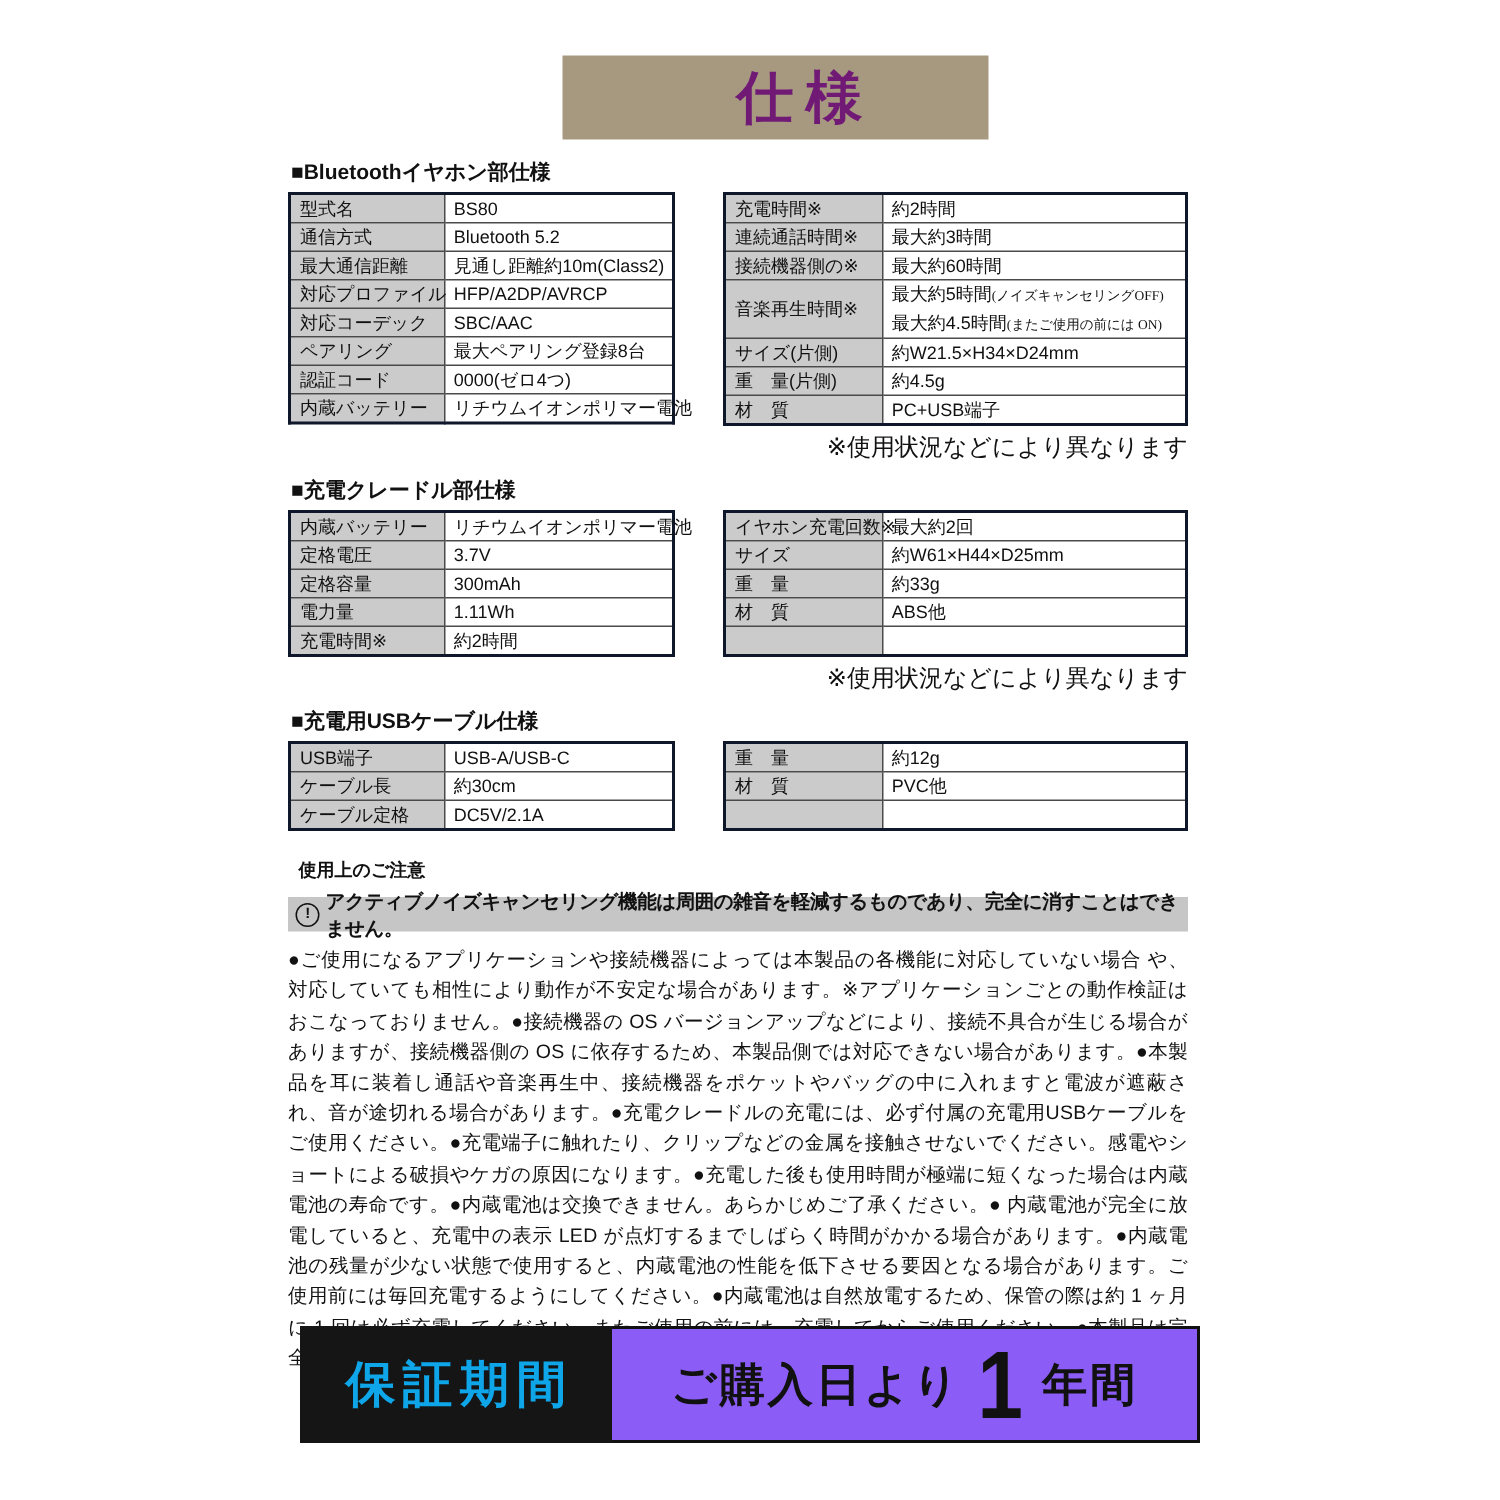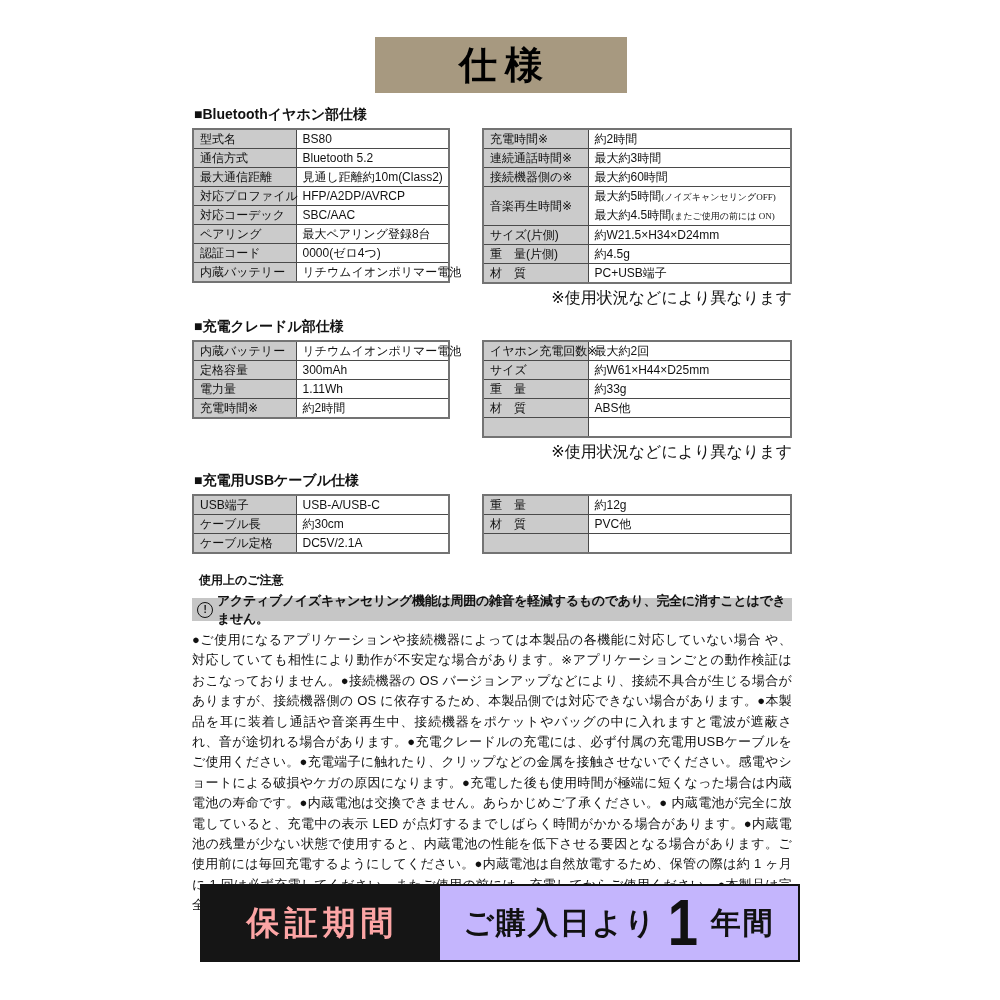--- a/index.html
+++ b/index.html
@@ -1,31 +1,31 @@
 <!DOCTYPE html>
 <html lang="ja"><head>
 <meta charset="utf-8">
 <style>
   html,body { margin:0; padding:0; background:#ffffff;
     font-family:"Liberation Sans","DejaVu Sans",sans-serif; color:#111; }
   .page { position:relative; width:1000px; height:1000px; background:#fff; overflow:hidden; }
 
   
   .banner { position:absolute; left:375px; top:37px; width:252px; height:56px;
-    background:#a79980; color:#000000; display:flex; align-items:center; justify-content:center;
-    font-size:38px; font-weight:bold; letter-spacing:8px; text-indent:8px; }
+    background:#a79980; color:#701a75; display:flex; align-items:center; justify-content:center;
+    font-size:38px; font-weight:bold; letter-spacing:8px; text-indent:8px;padding-left:32px; }
 
   
   .col { position:absolute; left:192px; top:106px; width:600px; }
 
   .sec-heading { font-size:14px; font-weight:bold; margin:0 0 4px 2px; }
   .sec { margin-bottom:2px; }
   .tables { display:flex; justify-content:space-between; align-items:flex-start; }
 
-  table.spec { border-collapse:collapse; table-layout:fixed; border:2px solid #737373; }
+  table.spec { border-collapse:collapse; table-layout:fixed; border:2px solid #0f172a; }
   table.spec.left  { width:258px; }
   table.spec.right { width:310px; }
   table.spec.left  col.c-label { width:103px; }
   table.spec.right col.c-label { width:105px; }
   table.spec th, table.spec td { border:1px solid #4a4a4a; height:18px;
     font-size:12px; font-weight:normal; text-align:left; vertical-align:middle;
     padding:0 4px 0 6px; white-space:nowrap; }
   table.spec th { background:#cbcbcb; }
   table.spec tr.tall th, table.spec tr.tall td { height:37px; }
   td.music { line-height:18px; }
@@ -38,23 +38,23 @@
   .alert-bar { background:#c6c6c6; height:23px; display:flex; align-items:center;
     padding:0 5px; font-size:13px; font-weight:600; letter-spacing:-0.3px; }
   .alert-ic { flex:0 0 auto; width:14px; height:14px; border:1.6px solid #111; border-radius:50%;
     display:inline-flex; align-items:center; justify-content:center;
     font-size:10px; font-weight:bold; margin-right:4px; line-height:1; }
   .body-text { margin-top:9px; font-size:13px; line-height:20.4px; text-align:justify;
     letter-spacing:0.2px; color:#111; }
 
   
   .warranty { position:absolute; left:200px; top:884px; width:600px; height:78px; display:flex; }
-  .w-label { width:240px; background:#151515; color:#fca5a5; display:flex; align-items:center;
+  .w-label { width:208px; background:#151515; color:#0ea5e9; display:flex; align-items:center;
     justify-content:center; font-size:33px; font-weight:bold; letter-spacing:5px; text-indent:5px; }
-  .w-value { flex:1; background:#c4b5fd; border:2px solid #111; border-left:none;
+  .w-value { flex:1; background:#8b5cf6; border:2px solid #111; border-left:none;
     display:flex; align-items:center; justify-content:center; font-weight:bold; color:#111; }
   .w-prefix, .w-suffix { font-size:30px; letter-spacing:2px; }
   .w-number { font-size:64px; line-height:1; margin:0 10px 0 8px; transform:scaleX(0.85); }
 </style>
 </head>
 <body>
 
 <div class="page">
 
   <div class="banner">仕様</div>
@@ -154,20 +154,24 @@
           <colgroup>
               <col class="c-label">
               <col>
             </colgroup>
           <tbody>
               <tr>
                 <th>内蔵バッテリー</th>
                 <td>リチウムイオンポリマー電池</td>
               </tr>
           <tr>
+                <th>定格電圧</th>
+                <td>3.7V</td>
+              </tr>
+          <tr>
                 <th>定格容量</th>
                 <td>300mAh</td>
               </tr>
           <tr>
                 <th>電力量</th>
                 <td>1.11Wh</td>
               </tr>
           <tr>
                 <th>充電時間※</th>
                 <td>約2時間</td>

